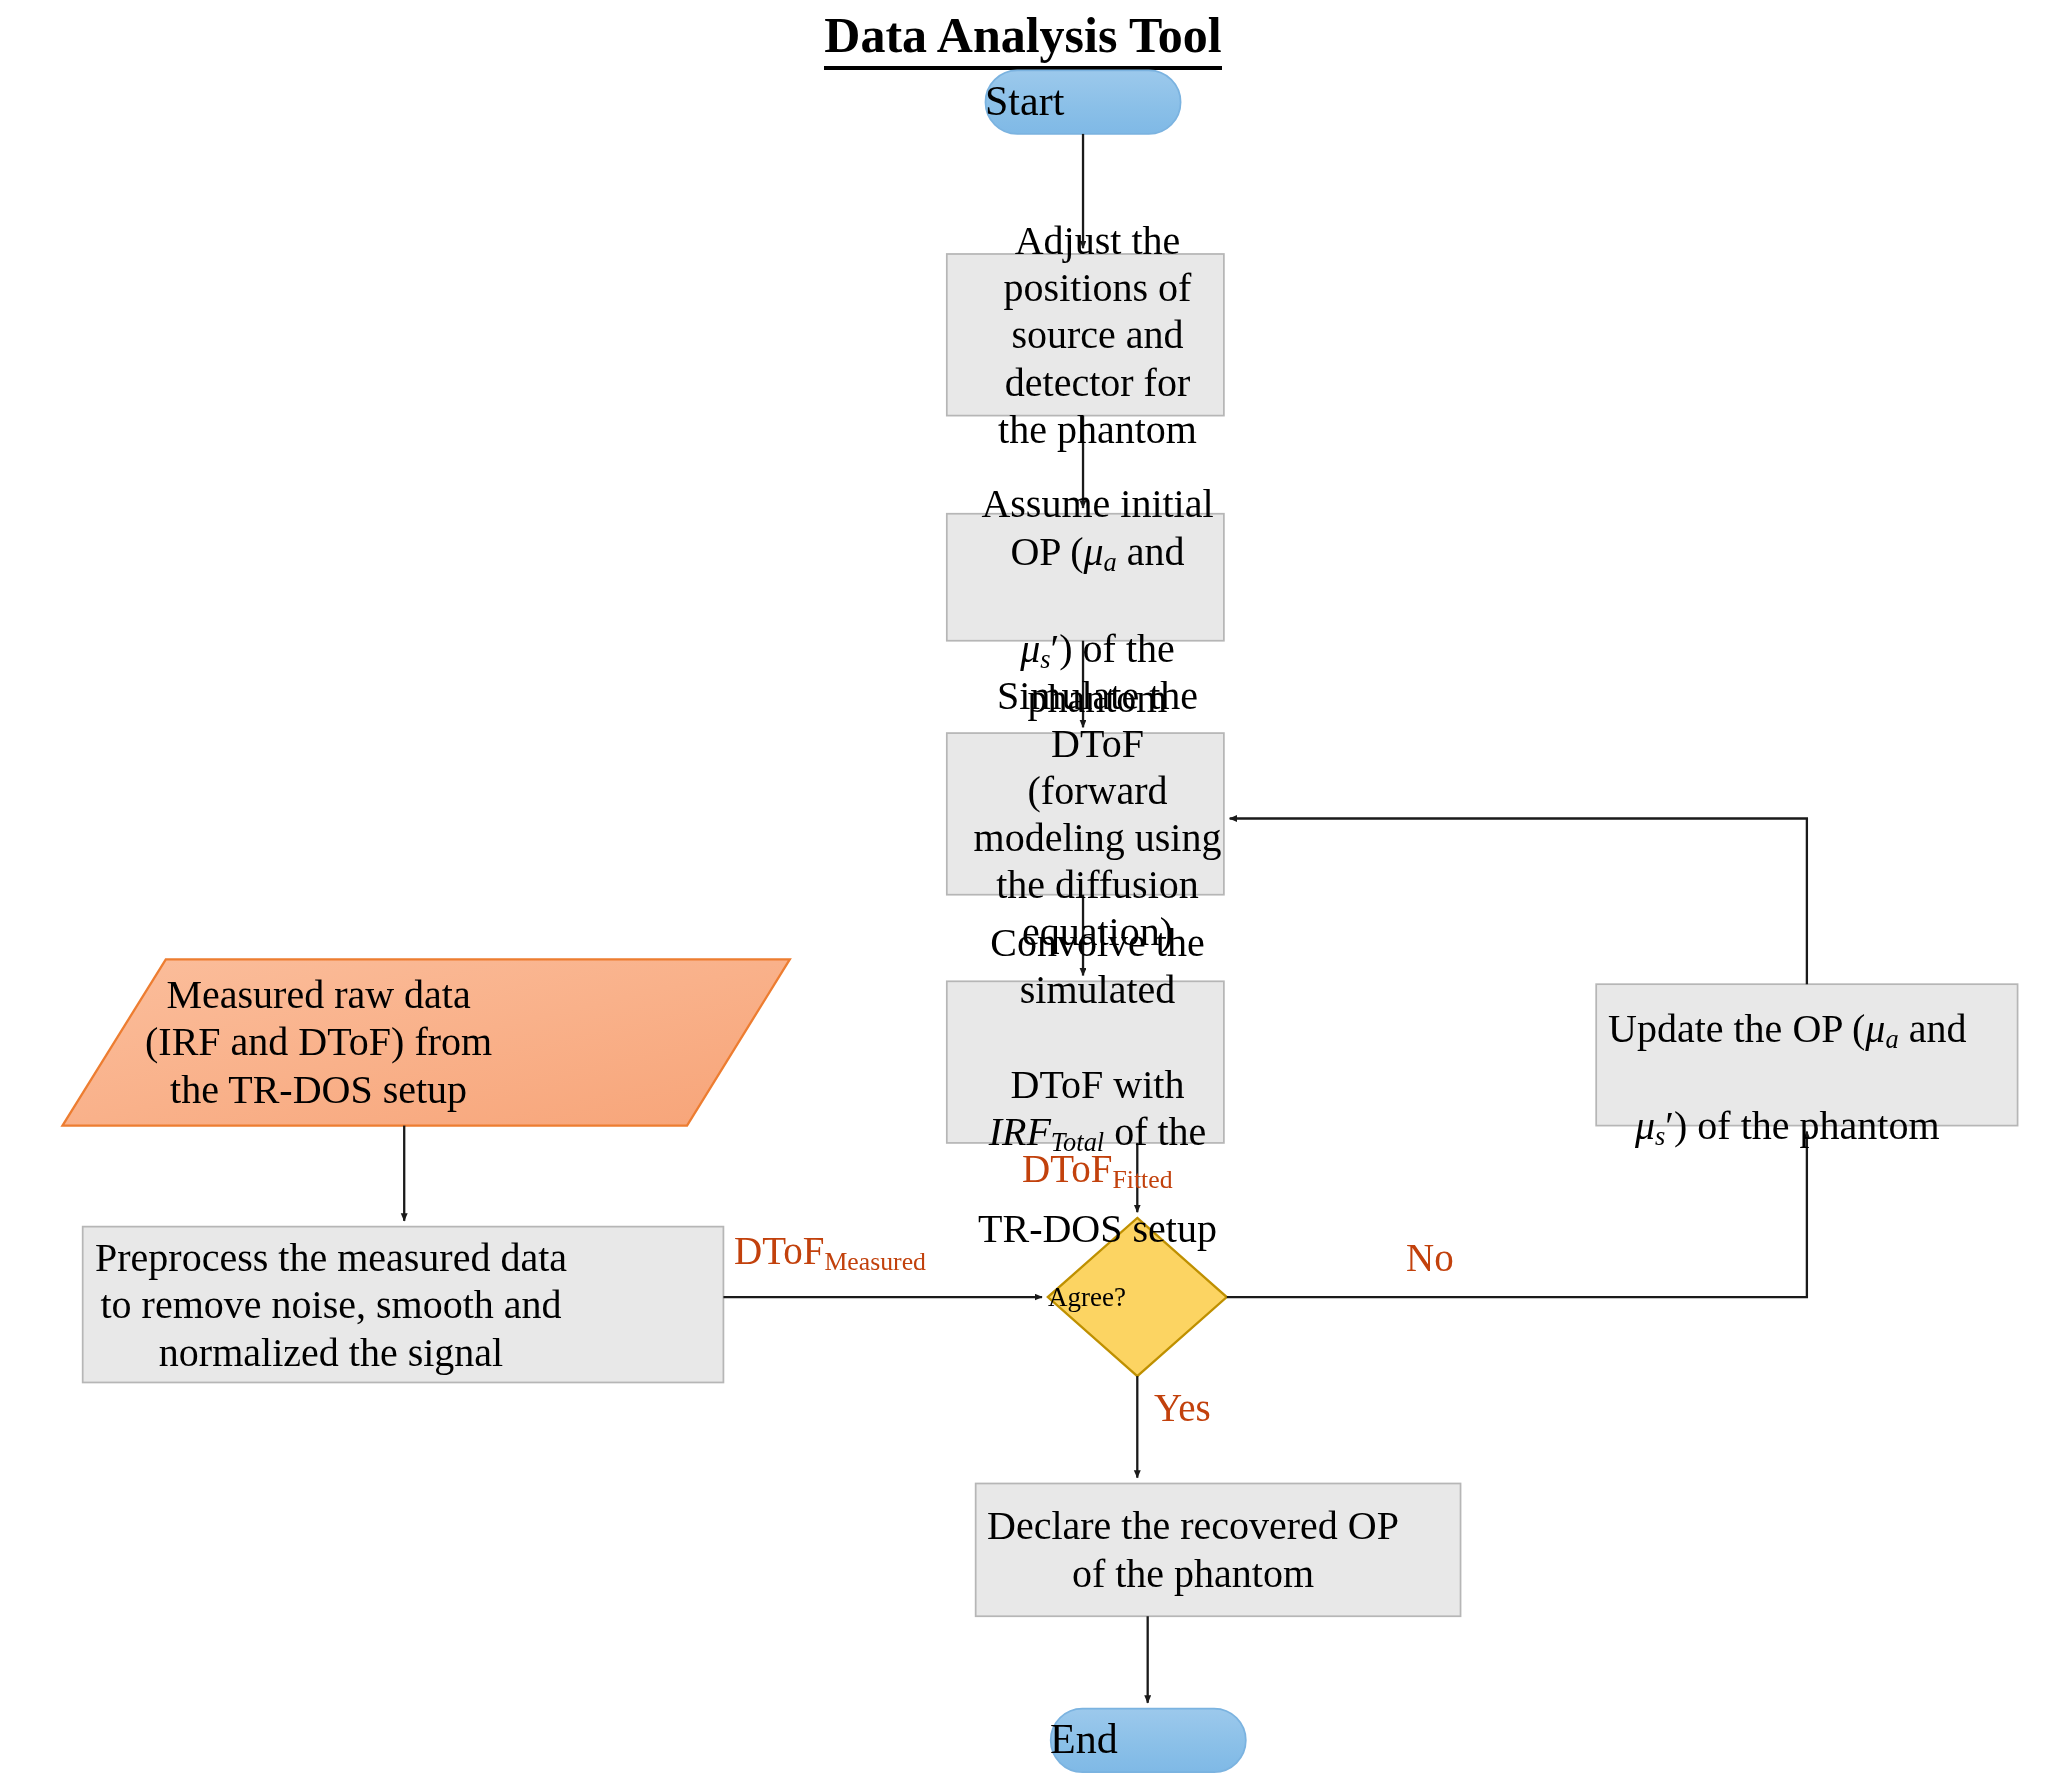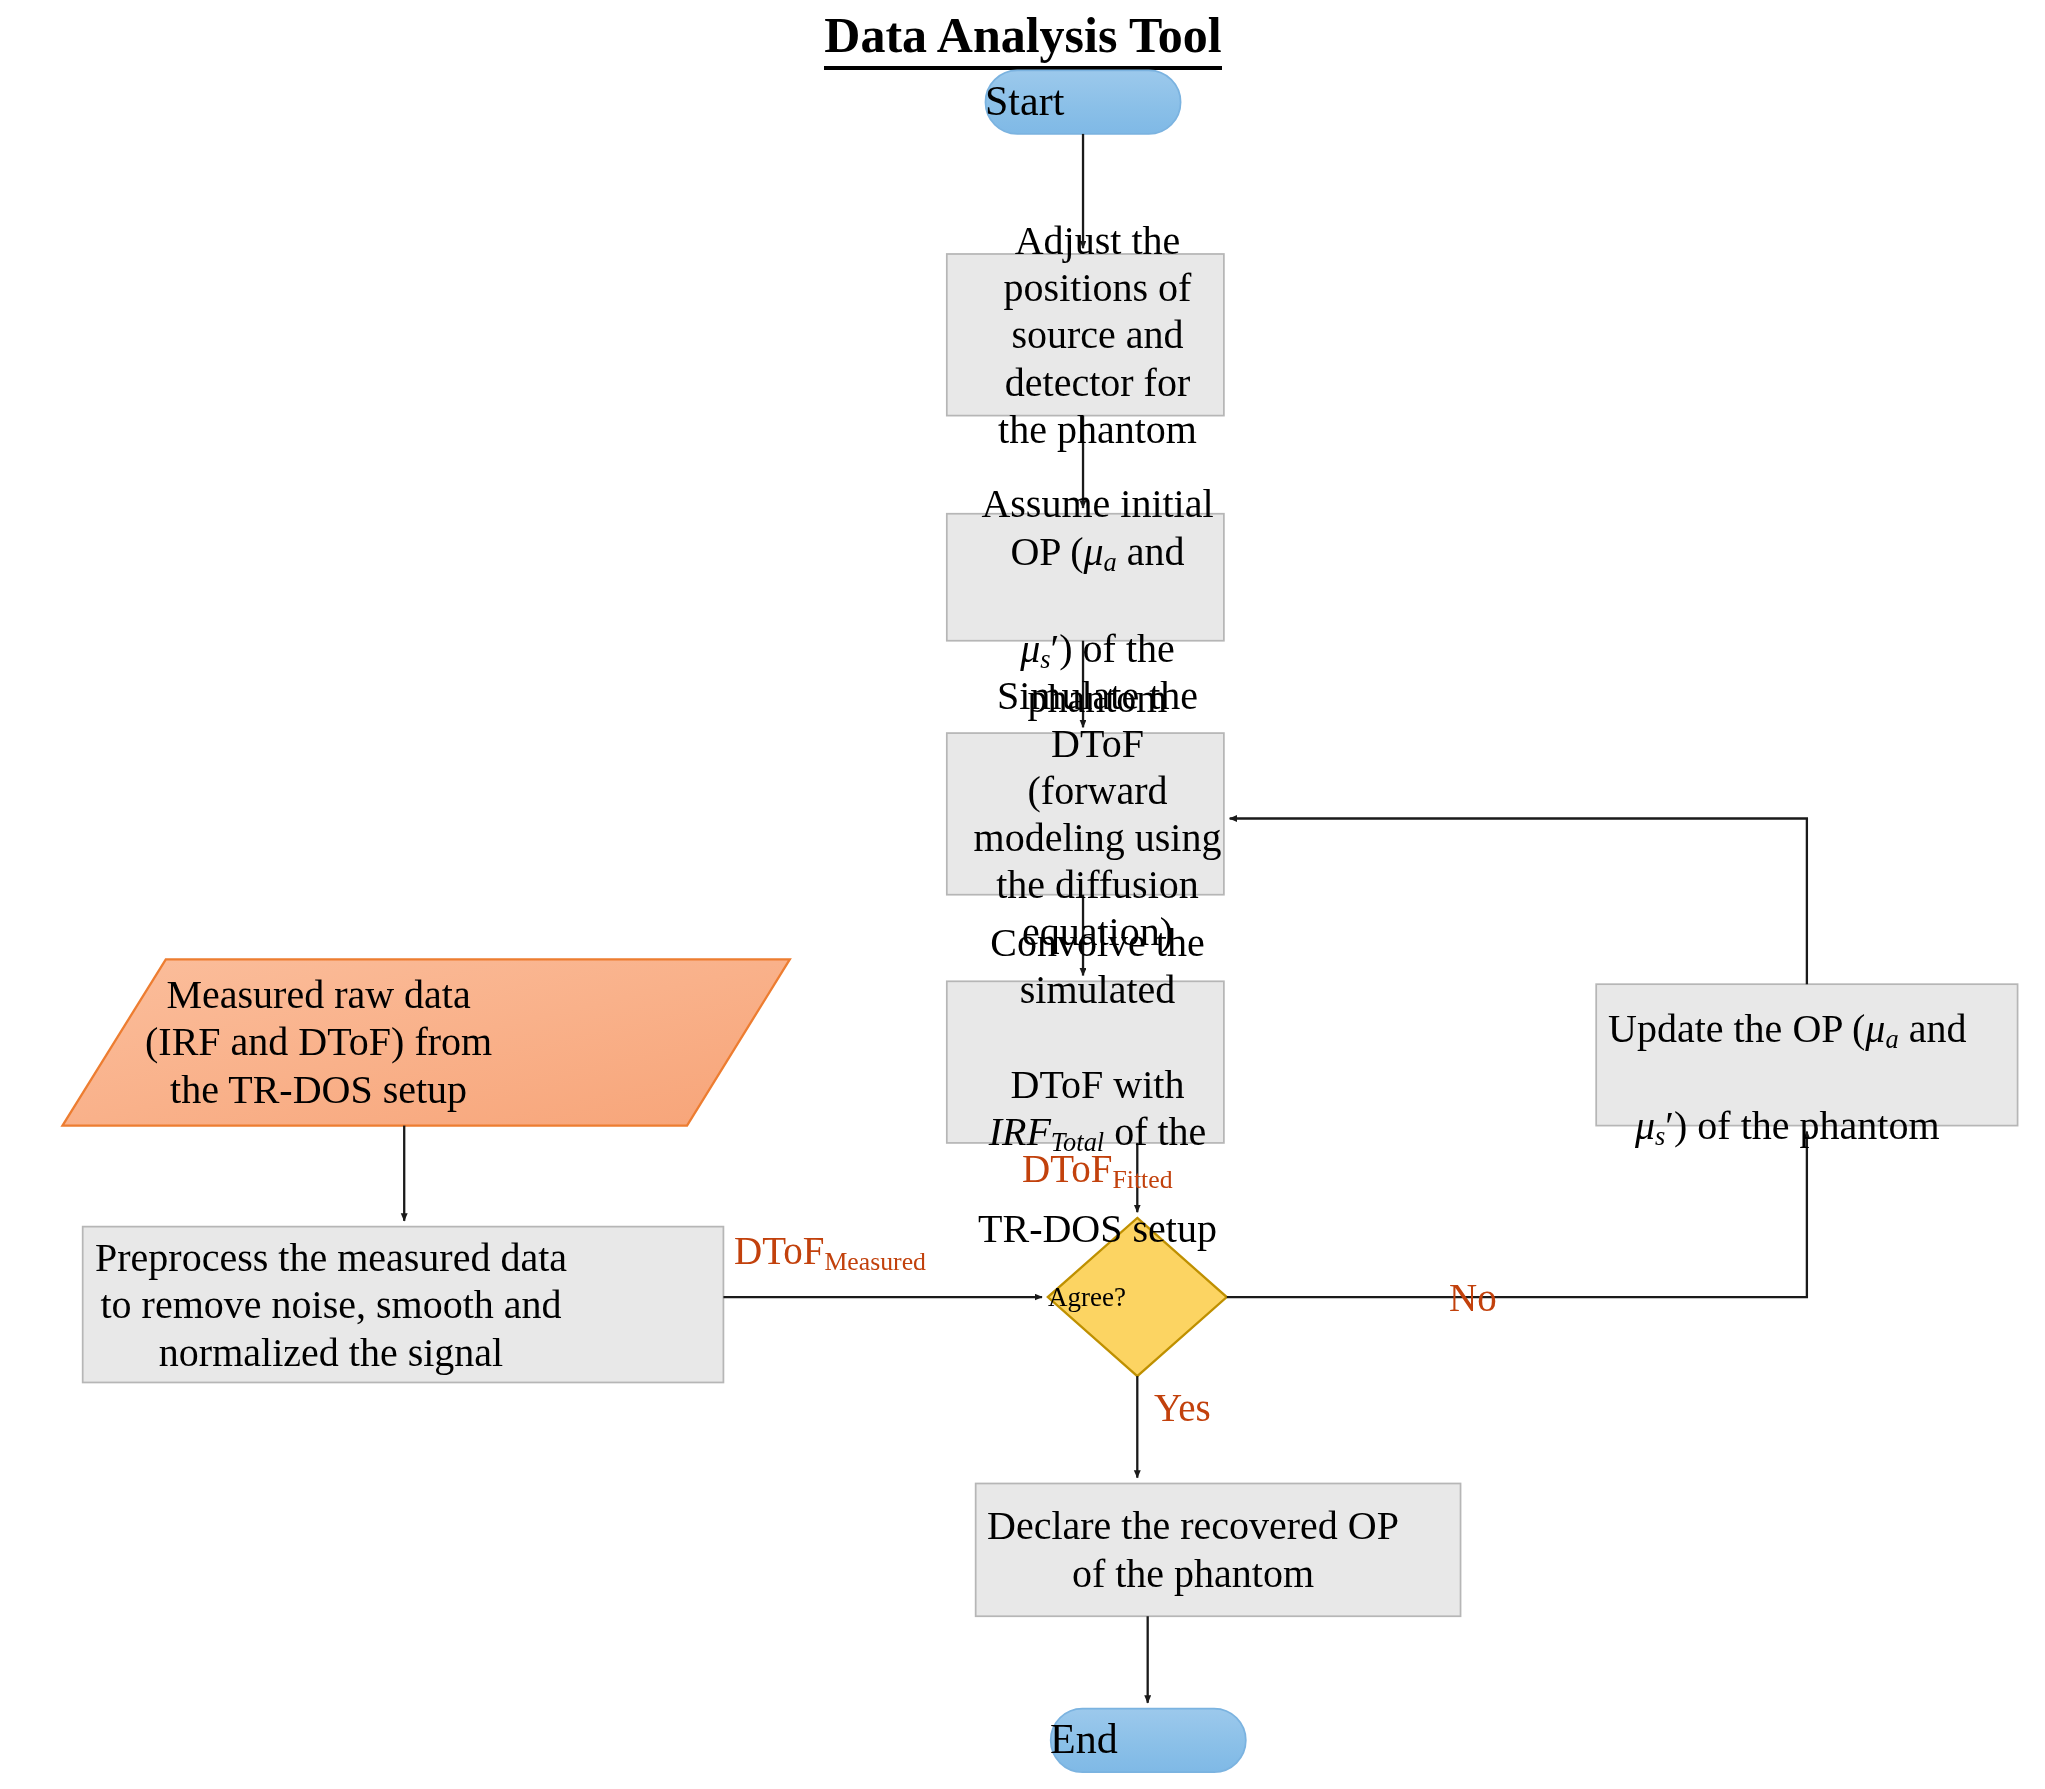--- a/index.html
+++ b/index.html
@@ -188,21 +188,21 @@
   </div>
 
   <div class="edge-label lab-font" style="left:1022px; top:1146px;">
     <span>DToF</span><sub>Fitted</sub>
   </div>
 
   <div class="edge-label lab-font" style="left:734px; top:1228px;">
     <span>DToF</span><sub>Measured</sub>
   </div>
 
-  <div class="edge-label lab-font" style="left:1449px; top:1235px;margin-top:40px;">
+  <div class="edge-label lab-font" style="left:1406px; top:1235px;">
     <span>No</span>
   </div>
 
   <div class="edge-label lab-font" style="left:1154px; top:1385px;">
     <span>Yes</span>
   </div>
 
 </div>
 
 

